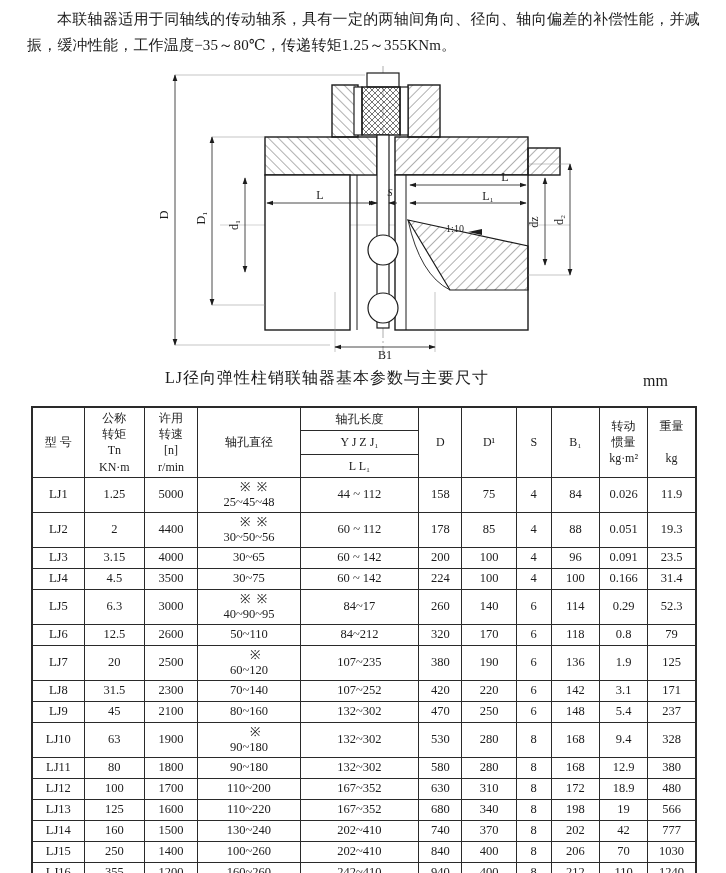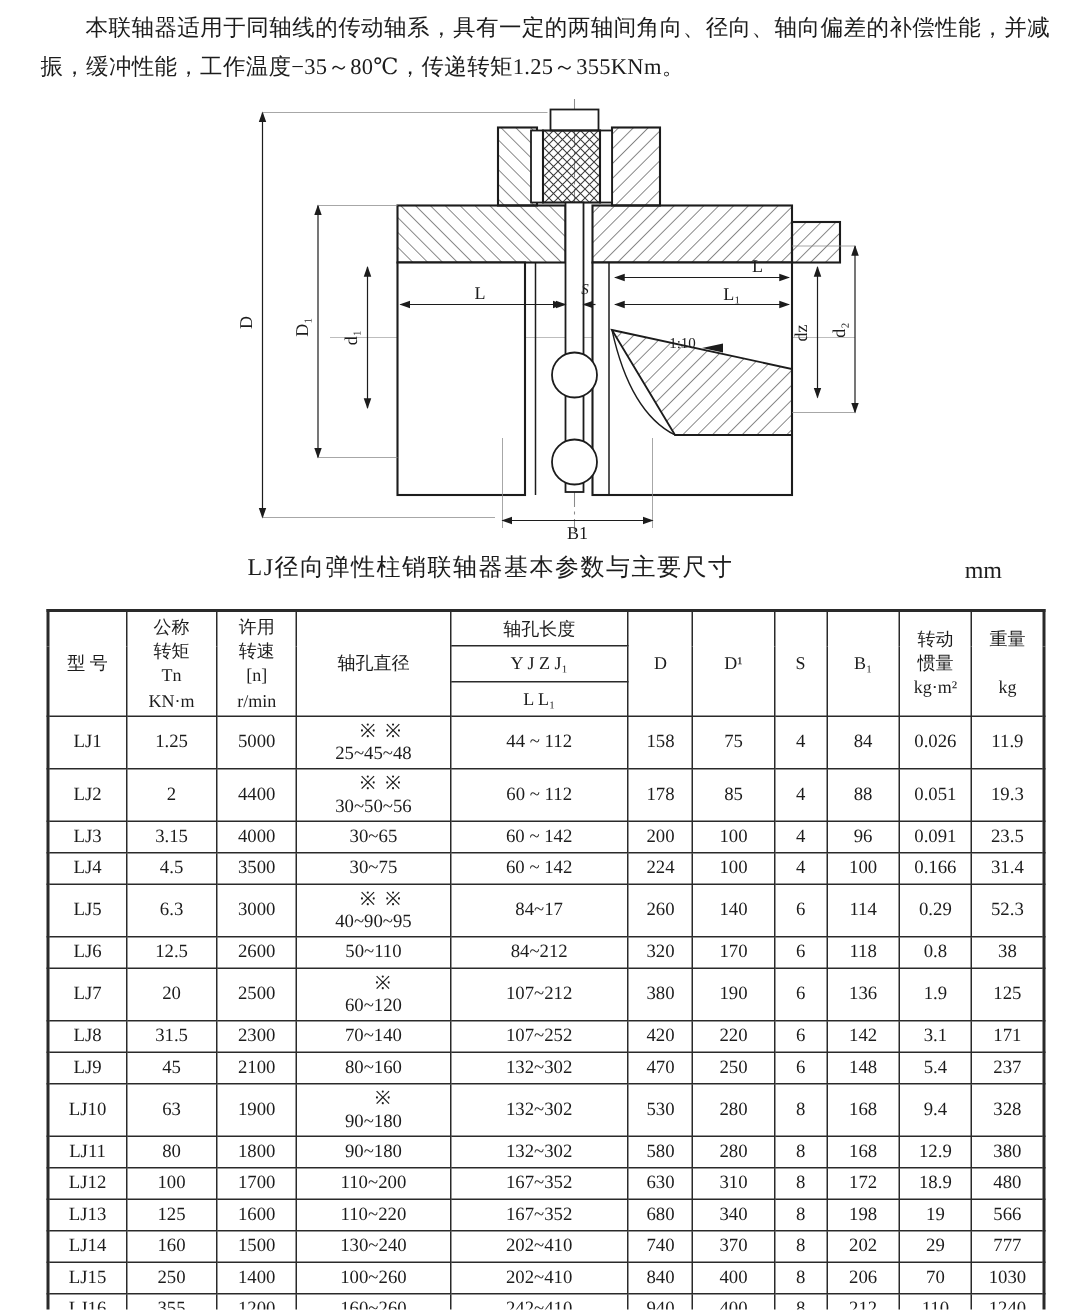--- a/index.html
+++ b/index.html
@@ -244,29 +244,29 @@
         <td>LJ6</td>
         <td>12.5</td>
         <td>2600</td>
         <td>50~110</td>
         <td>84~212</td>
         <td>320</td>
         <td>170</td>
         <td>6</td>
         <td>118</td>
         <td>0.8</td>
-        <td>38</td>
+        <td>79</td>
       </tr>
       <tr>
         <td>LJ7</td>
         <td>20</td>
         <td>2500</td>
         <td>&nbsp;&nbsp;&nbsp;&nbsp;※
 60~120</td>
-        <td>107~212</td>
+        <td>107~235</td>
         <td>380</td>
         <td>190</td>
         <td>6</td>
         <td>136</td>
         <td>1.9</td>
         <td>125</td>
       </tr>
       <tr>
         <td>LJ8</td>
         <td>31.5</td>
@@ -349,21 +349,21 @@
       <tr>
         <td>LJ14</td>
         <td>160</td>
         <td>1500</td>
         <td>130~240</td>
         <td>202~410</td>
         <td>740</td>
         <td>370</td>
         <td>8</td>
         <td>202</td>
-        <td>29</td>
+        <td>42</td>
         <td>777</td>
       </tr>
       <tr>
         <td>LJ15</td>
         <td>250</td>
         <td>1400</td>
         <td>100~260</td>
         <td>202~410</td>
         <td>840</td>
         <td>400</td>

